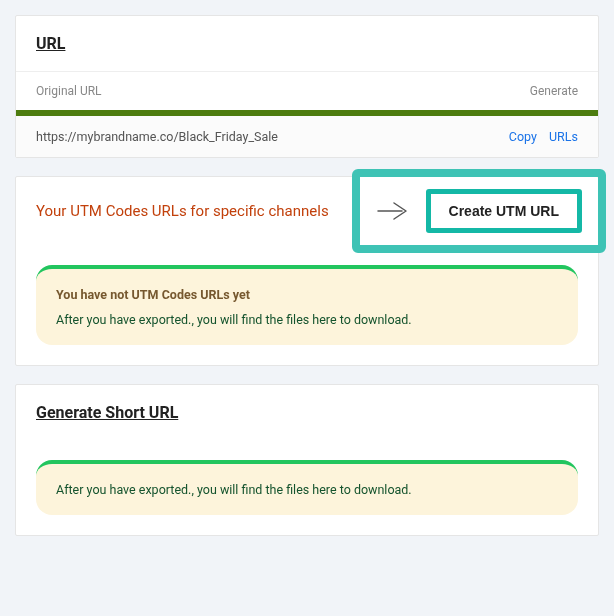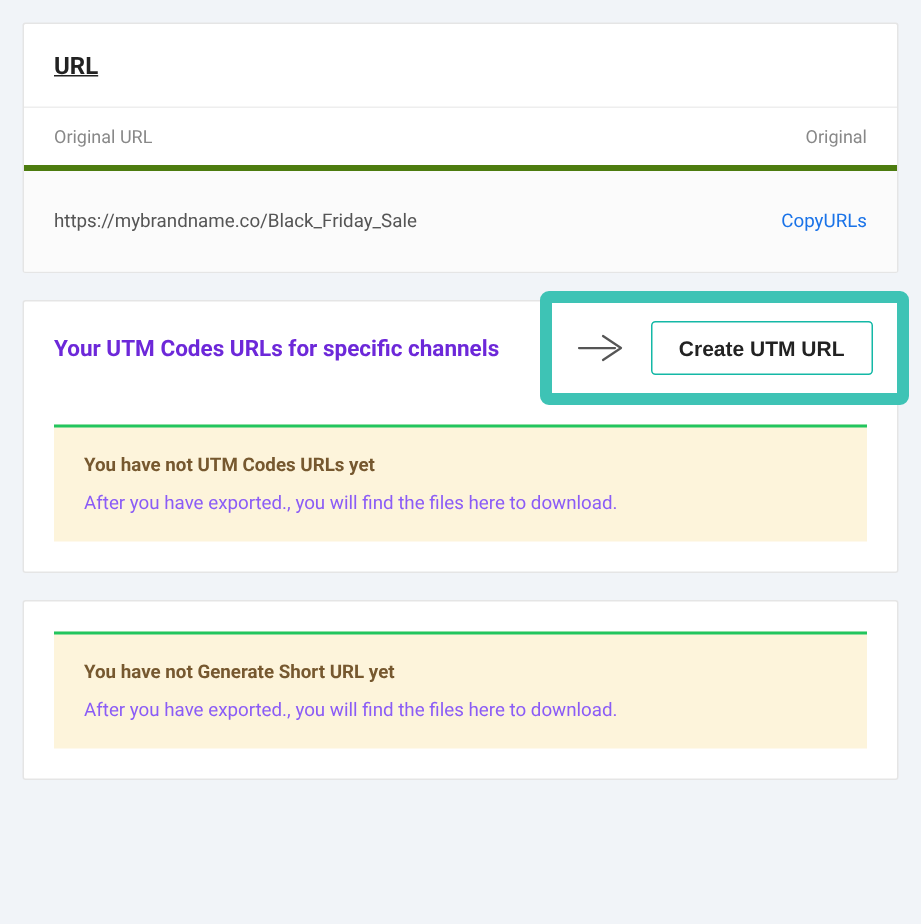--- a/index.html
+++ b/index.html
@@ -34,99 +34,101 @@
       display: flex;
       justify-content: space-between;
       padding: 12px 20px;
       font-size: 12px;
       color: #888;
       border-top: 1px solid #eee;
     }
     .table-row {
       display: flex;
       justify-content: space-between;
-      padding: 26px 20px;
+      padding: 13px 20px;
       font-size: 12.5px;
       color: #555;
       background: #fbfbfb;
-      border-top: 4px solid #4d7c0f;
+      border-top: 6px solid #4d7c0f;
     }
     .actions {
       display: flex;
+      gap: 12px;
     }
     .link {
       color: #1a73e8;
       cursor: pointer;
       font-size: 12.5px;
     }
     .notice-wrap {
       padding: 20px;
     }
     .notice {
       background: #fdf4db;
-      border-top: 2px solid #22c55e;
+      border-top: 4px solid #22c55e;
       padding: 18px 20px;
+      border-radius: 16px;
     }
     .notice-title {
       font-size: 12.5px;
       font-weight: 700;
       color: #76582f;
       margin-bottom: 10px;
     }
     .notice-text {
       font-size: 12.5px;
-      color: #8b5cf6;
+      color: #14532d;
     }
     .highlight-box {
       position: relative;
       border: 8px solid #3ec3b5;
       border-radius: 6px;
       padding: 12px 16px;
       display: flex;
       align-items: center;
       gap: 14px;
       margin: -8px -8px -8px 0;
     }
     .btn {
       background: #fff;
-      border: 1px solid #14b8a6;
+      border: 5px solid #14b8a6;
       border-radius: 3px;
       padding: 9px 18px;
       font-size: 14px;
       font-weight: 700;
       color: #222;
       cursor: pointer;
       white-space: nowrap;
     }
     .arrow-icon {
       display: inline-flex;
       align-items: center;
     }
     .header-flex {
       display: flex;
       justify-content: space-between;
       align-items: center;
       padding: 0 0 0 20px;
     }
     .header-title-inner {
       font-size: 15px;
-      font-weight: 700;
-      color: #6d28d9;
+      font-weight: 400;
+      color: #c2410c;
       padding: 22px 0;
       text-align: right;
     }
   </style>
 </head>
 <body>
 
 <div class="card">
   <div class="card-header">URL</div>
   <div class="table-head">
     <span>Original URL</span>
-    <span>Original</span>
+    <span>Generate</span>
   </div>
   <div class="table-row">
     <span>https://mybrandname.co/Black_Friday_Sale</span>
     <div class="actions">
       <span class="link">Copy</span>
       <span class="link">URLs</span>
     </div>
   </div>
 </div>
 
@@ -145,19 +147,19 @@
   </div>
   <div class="notice-wrap">
     <div class="notice">
       <div class="notice-title">You have not UTM Codes URLs yet</div>
       <div class="notice-text">After you have exported., you will find the files here to download.</div>
     </div>
   </div>
 </div>
 
 <div class="card">
+  <div class="card-header">Generate Short URL</div>
   <div class="notice-wrap">
     <div class="notice">
-      <div class="notice-title">You have not Generate Short URL yet</div>
       <div class="notice-text">After you have exported., you will find the files here to download.</div>
     </div>
   </div>
 </div>
 
 </body></html>

